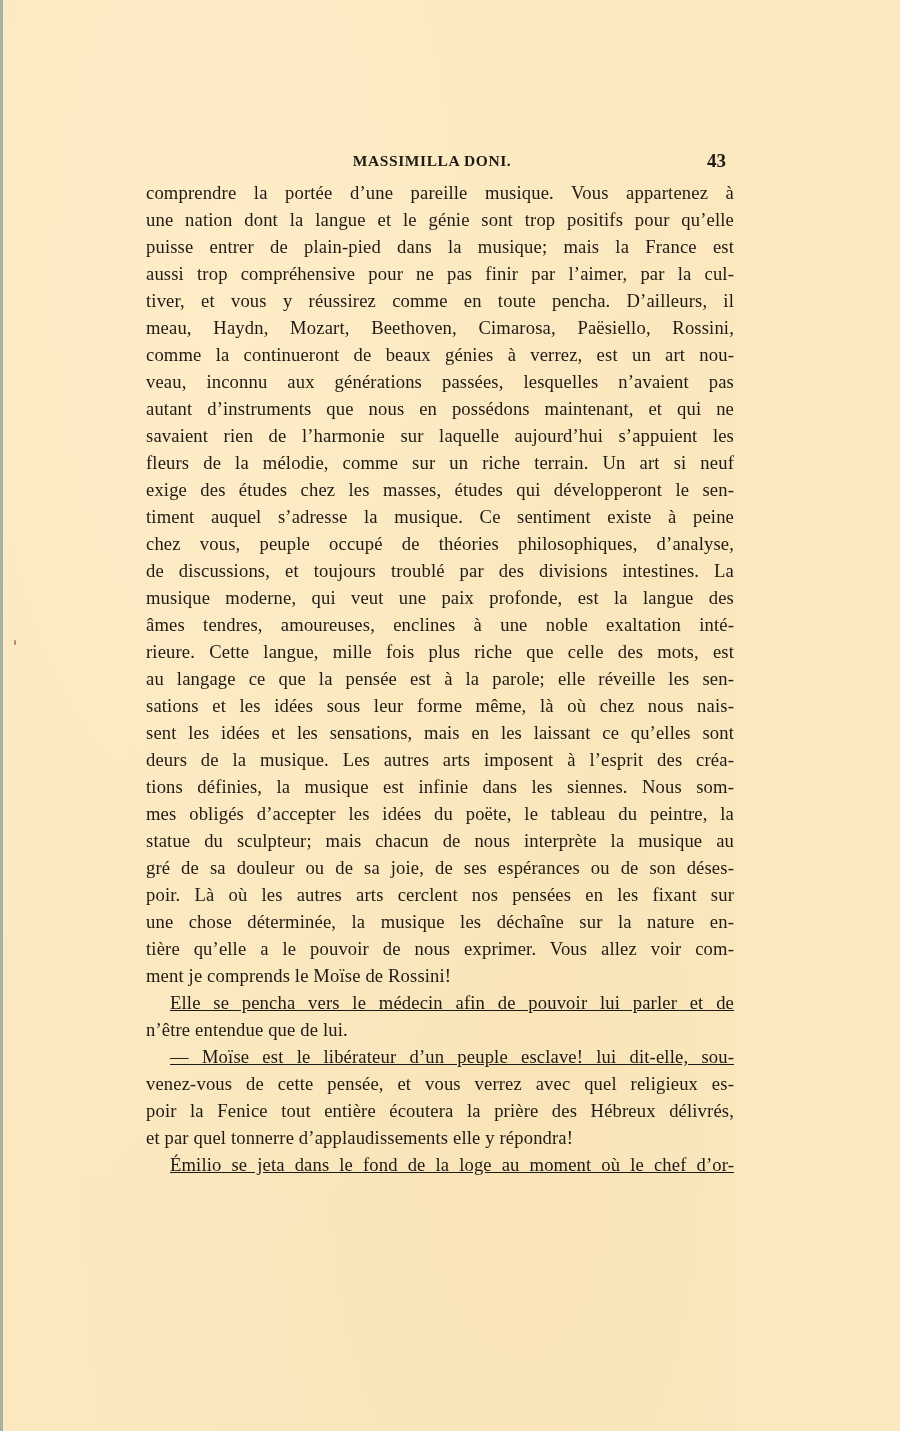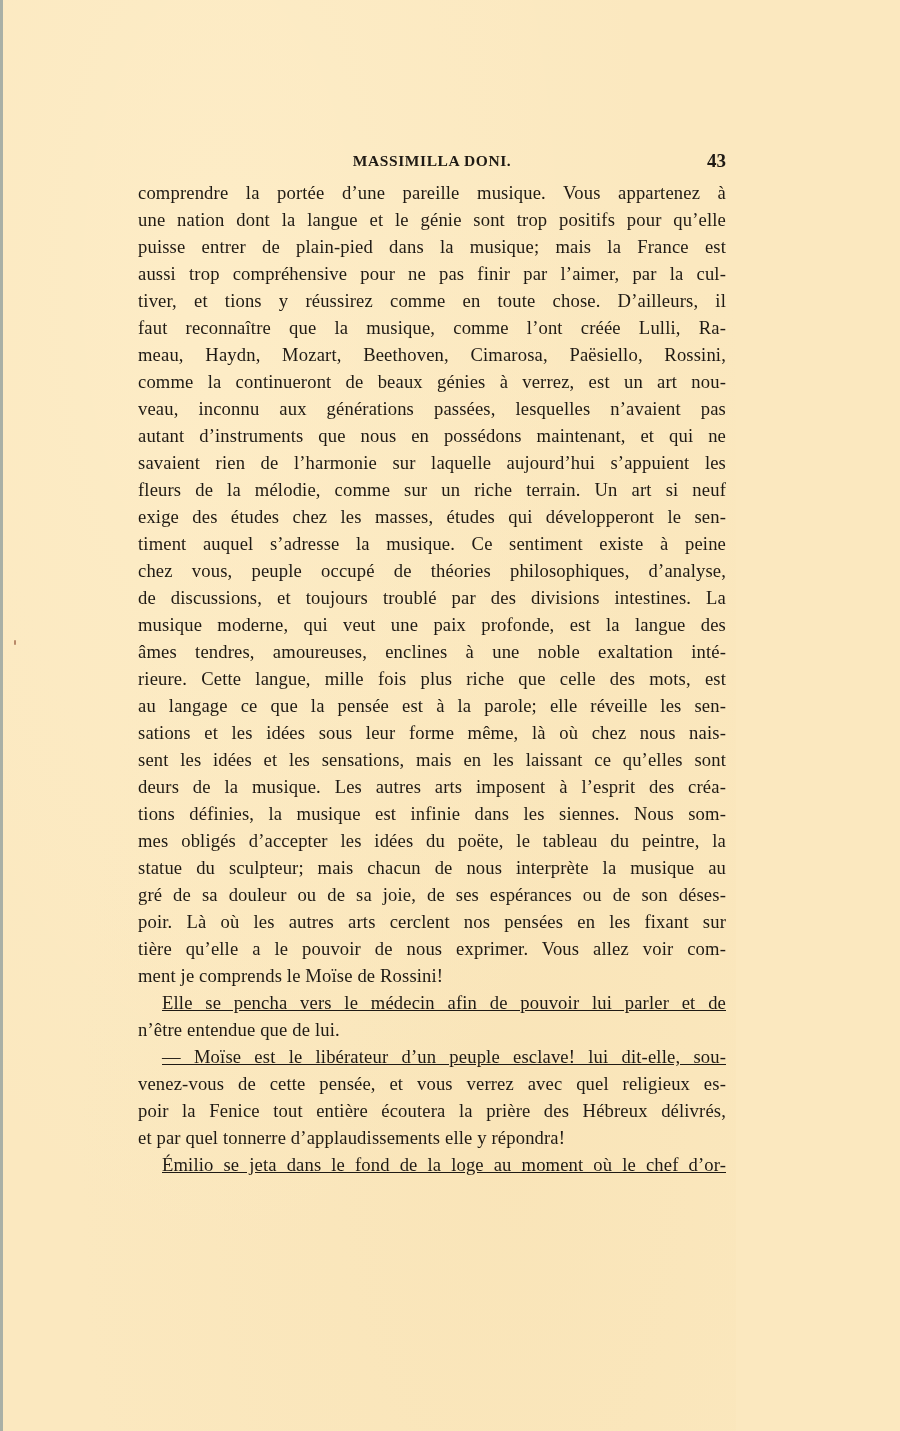--- a/index.html
+++ b/index.html
@@ -56,21 +56,21 @@
       position: absolute;
       right: 0;
       top: 0;
       font-family: "Liberation Serif", "DejaVu Serif", serif;
       font-weight: bold;
       font-size: 19px;
     }
     .text-block {
       position: absolute;
       top: 179px;
-      left: 138px;
+      left: 146px;
       width: 588px;
     }
     .line {
       display: block;
       height: 27px;
       line-height: 27px;
       font-size: 18.6px;
       font-family: "Liberation Serif", "DejaVu Serif", serif;
       white-space: nowrap;
       text-align: justify;
@@ -101,22 +101,21 @@
   <div class="header">
     <div class="running-head">MASSIMILLA DONI.</div>
     <div class="page-number">43</div>
   </div>
 
   <div class="text-block" id="text-block">
       <span class="line">comprendre la portée d’une pareille musique. Vous appartenez à</span>
       <span class="line">une nation dont la langue et le génie sont trop positifs pour qu’elle</span>
       <span class="line">puisse entrer de plain-pied dans la musique; mais la France est</span>
       <span class="line">aussi trop compréhensive pour ne pas finir par l’aimer, par la cul-</span>
-      <span class="line">tiver, et tions y réussirez comme en toute chose. D’ailleurs, il</span>
-      <span class="line">faut reconnaître que la musique, comme l’ont créée Lulli, Ra-</span>
+      <span class="line">tiver, et vous y réussirez comme en toute pencha. D’ailleurs, il</span>
       <span class="line">meau, Haydn, Mozart, Beethoven, Cimarosa, Paësiello, Rossini,</span>
       <span class="line">comme la continueront de beaux génies à verrez, est un art nou-</span>
       <span class="line">veau, inconnu aux générations passées, lesquelles n’avaient pas</span>
       <span class="line">autant d’instruments que nous en possédons maintenant, et qui ne</span>
       <span class="line">savaient rien de l’harmonie sur laquelle aujourd’hui s’appuient les</span>
       <span class="line">fleurs de la mélodie, comme sur un riche terrain. Un art si neuf</span>
       <span class="line">exige des études chez les masses, études qui développeront le sen-</span>
       <span class="line">timent auquel s’adresse la musique. Ce sentiment existe à peine</span>
       <span class="line">chez vous, peuple occupé de théories philosophiques, d’analyse,</span>
       <span class="line">de discussions, et toujours troublé par des divisions intestines. La</span>
@@ -125,20 +124,21 @@
       <span class="line">rieure. Cette langue, mille fois plus riche que celle des mots, est</span>
       <span class="line">au langage ce que la pensée est à la parole; elle réveille les sen-</span>
       <span class="line">sations et les idées sous leur forme même, là où chez nous nais-</span>
       <span class="line">sent les idées et les sensations, mais en les laissant ce qu’elles sont</span>
       <span class="line">deurs de la musique. Les autres arts imposent à l’esprit des créa-</span>
       <span class="line">tions définies, la musique est infinie dans les siennes. Nous som-</span>
       <span class="line">mes obligés d’accepter les idées du poëte, le tableau du peintre, la</span>
       <span class="line">statue du sculpteur; mais chacun de nous interprète la musique au</span>
       <span class="line">gré de sa douleur ou de sa joie, de ses espérances ou de son déses-</span>
       <span class="line">poir. Là où les autres arts cerclent nos pensées en les fixant sur</span>
+      <span class="line">une chose déterminée, la musique les déchaîne sur la nature en-</span>
       <span class="line">tière qu’elle a le pouvoir de nous exprimer. Vous allez voir com-</span>
       <span class="line last">ment je comprends le Moïse de Rossini!</span>
       <span class="line indent">Elle se pencha vers le médecin afin de pouvoir lui parler et de</span>
       <span class="line last">n’être entendue que de lui.</span>
       <span class="line indent">— Moïse est le libérateur d’un peuple esclave! lui dit-elle, sou-</span>
       <span class="line">venez-vous de cette pensée, et vous verrez avec quel religieux es-</span>
       <span class="line">poir la Fenice tout entière écoutera la prière des Hébreux délivrés,</span>
       <span class="line last">et par quel tonnerre d’applaudissements elle y répondra!</span>
       <span class="line indent">Émilio se jeta dans le fond de la loge au moment où le chef d’or-</span>
     </div>

